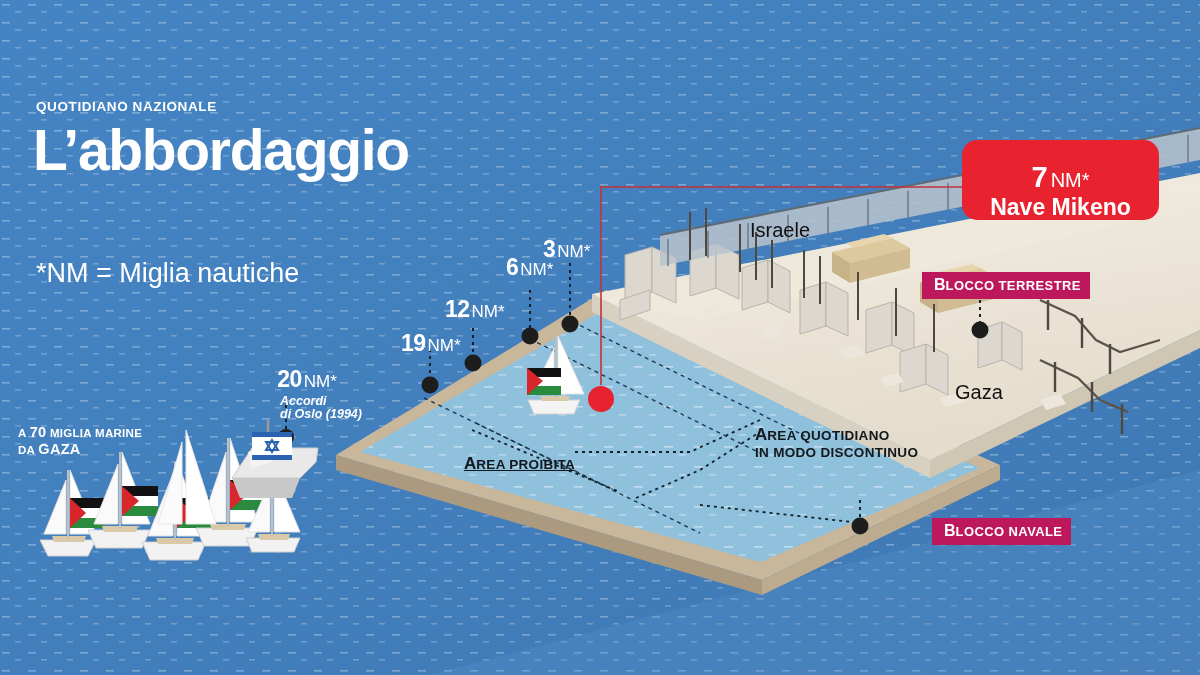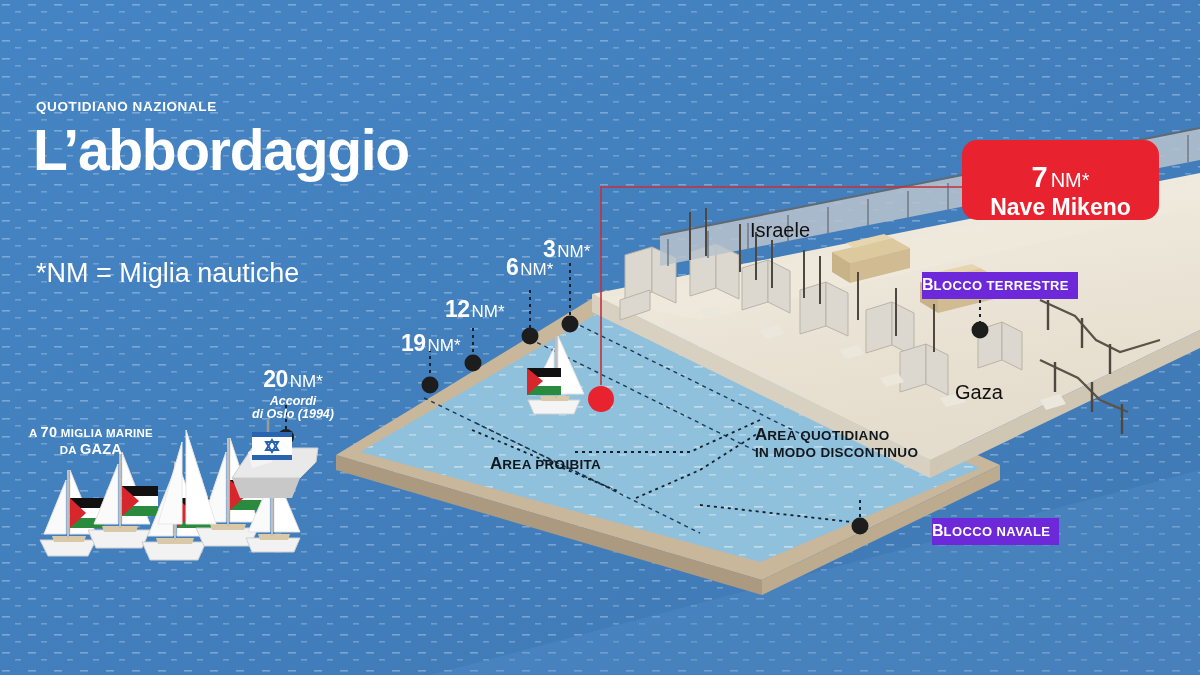--- a/index.html
+++ b/index.html
@@ -26,45 +26,45 @@
   .title .l2{display:block;}
   .subtitle{
     position:absolute;left:36px;top:258px;
     font-size:27px;color:#ffffff;font-weight:normal;
   }
 
   .nmlabel{position:absolute;color:#ffffff;white-space:nowrap;}
   .nmlabel .num{font-size:23px;font-weight:bold;letter-spacing:-.5px;}
   .nmlabel .un{font-size:17px;font-weight:normal;margin-left:2px;}
   .nmsub{
-    display:block;text-align:center;font-style:italic;font-weight:bold;
-    font-size:12.5px;line-height:1.12;margin-top:1px;color:#ffffff;
+    display:block;text-align:left;font-style:italic;font-weight:bold;
+    font-size:12.5px;line-height:1.12;margin-top:1px;color:#ffffff;margin-left:28px;
   }
 
   .far-note{
-    position:absolute;left:18px;top:424px;width:146px;text-align:center;
+    position:absolute;left:18px;top:424px;width:146px;
     color:#ffffff;line-height:1.2;
   }
   .sc{font-size:11.5px;font-weight:bold;letter-spacing:.3px;}
   .sc .cap{font-size:14.5px;}
 
   .areatext{
     position:absolute;color:#12171c;white-space:nowrap;line-height:1.18;
   }
   .areatext .cap{font-size:17px;font-weight:bold;}
   .areatext .rest{font-size:13.5px;font-weight:bold;letter-spacing:.3px;}
 
   .placelabel{
     position:absolute;color:#111;font-size:20px;font-weight:normal;
     white-space:nowrap;
   }
 
   .badge{
-    position:absolute;background:#6d28d9;color:#fff;
-    padding:4px 9px 5px 0;white-space:nowrap;
+    position:absolute;background:#be185d;color:#fff;
+    padding:4px 9px 5px 12px;white-space:nowrap;
   }
   .badge .cap{font-size:16px;font-weight:bold;}
   .badge .rest{font-size:13px;font-weight:bold;letter-spacing:.4px;}
 
   .callout{
     position:absolute;left:962px;top:140px;width:197px;height:80px;
     background:#e8222e;border-radius:15px;color:#fff;
     display:flex;flex-direction:column;align-items:center;justify-content:center;
   }
   .callout .r1{font-size:0;line-height:1;margin-bottom:2px;margin-top:24px;}
@@ -395,21 +395,21 @@
       <span>A</span>
       <span class="cap">70</span>
       <span>MIGLIA MARINE</span>
     </div>
     <div class="sc">
       <span>DA</span>
       <span class="cap">GAZA</span>
     </div>
   </div>
 
-  <div class="areatext" style="left:490px;top:454px;">
+  <div class="areatext" style="left:464px;top:454px;text-decoration:underline;">
     <span class="cap">A</span><span class="rest">REA PROIBITA</span>
   </div>
 
   <div class="areatext" style="left:755px;top:425px;">
     <div>
       <span class="cap">A</span><span class="rest">REA QUOTIDIANO</span>
     </div>
     <div class="rest">IN MODO DISCONTINUO</div>
   </div>
 

